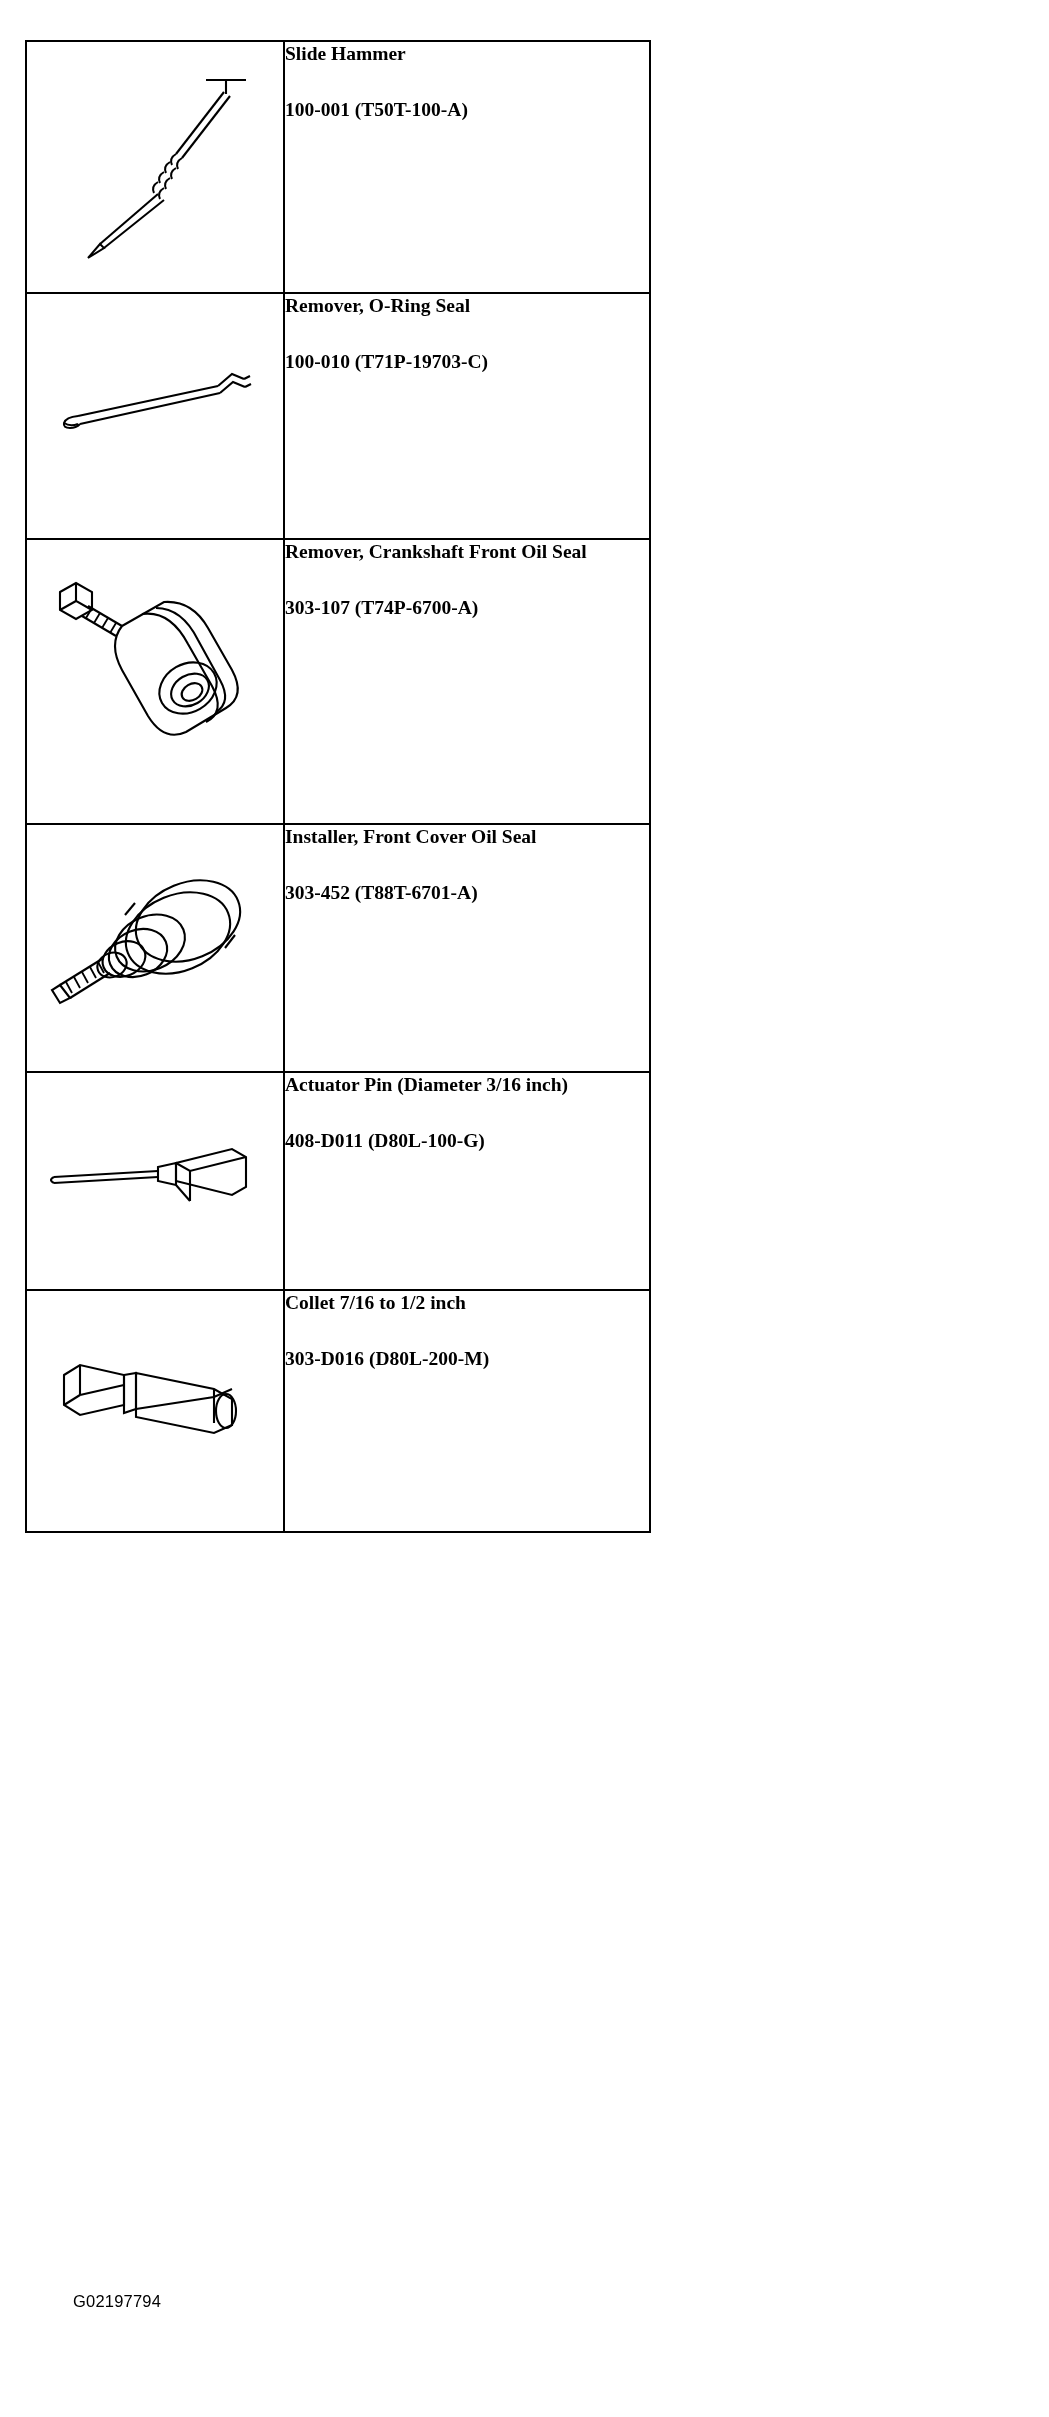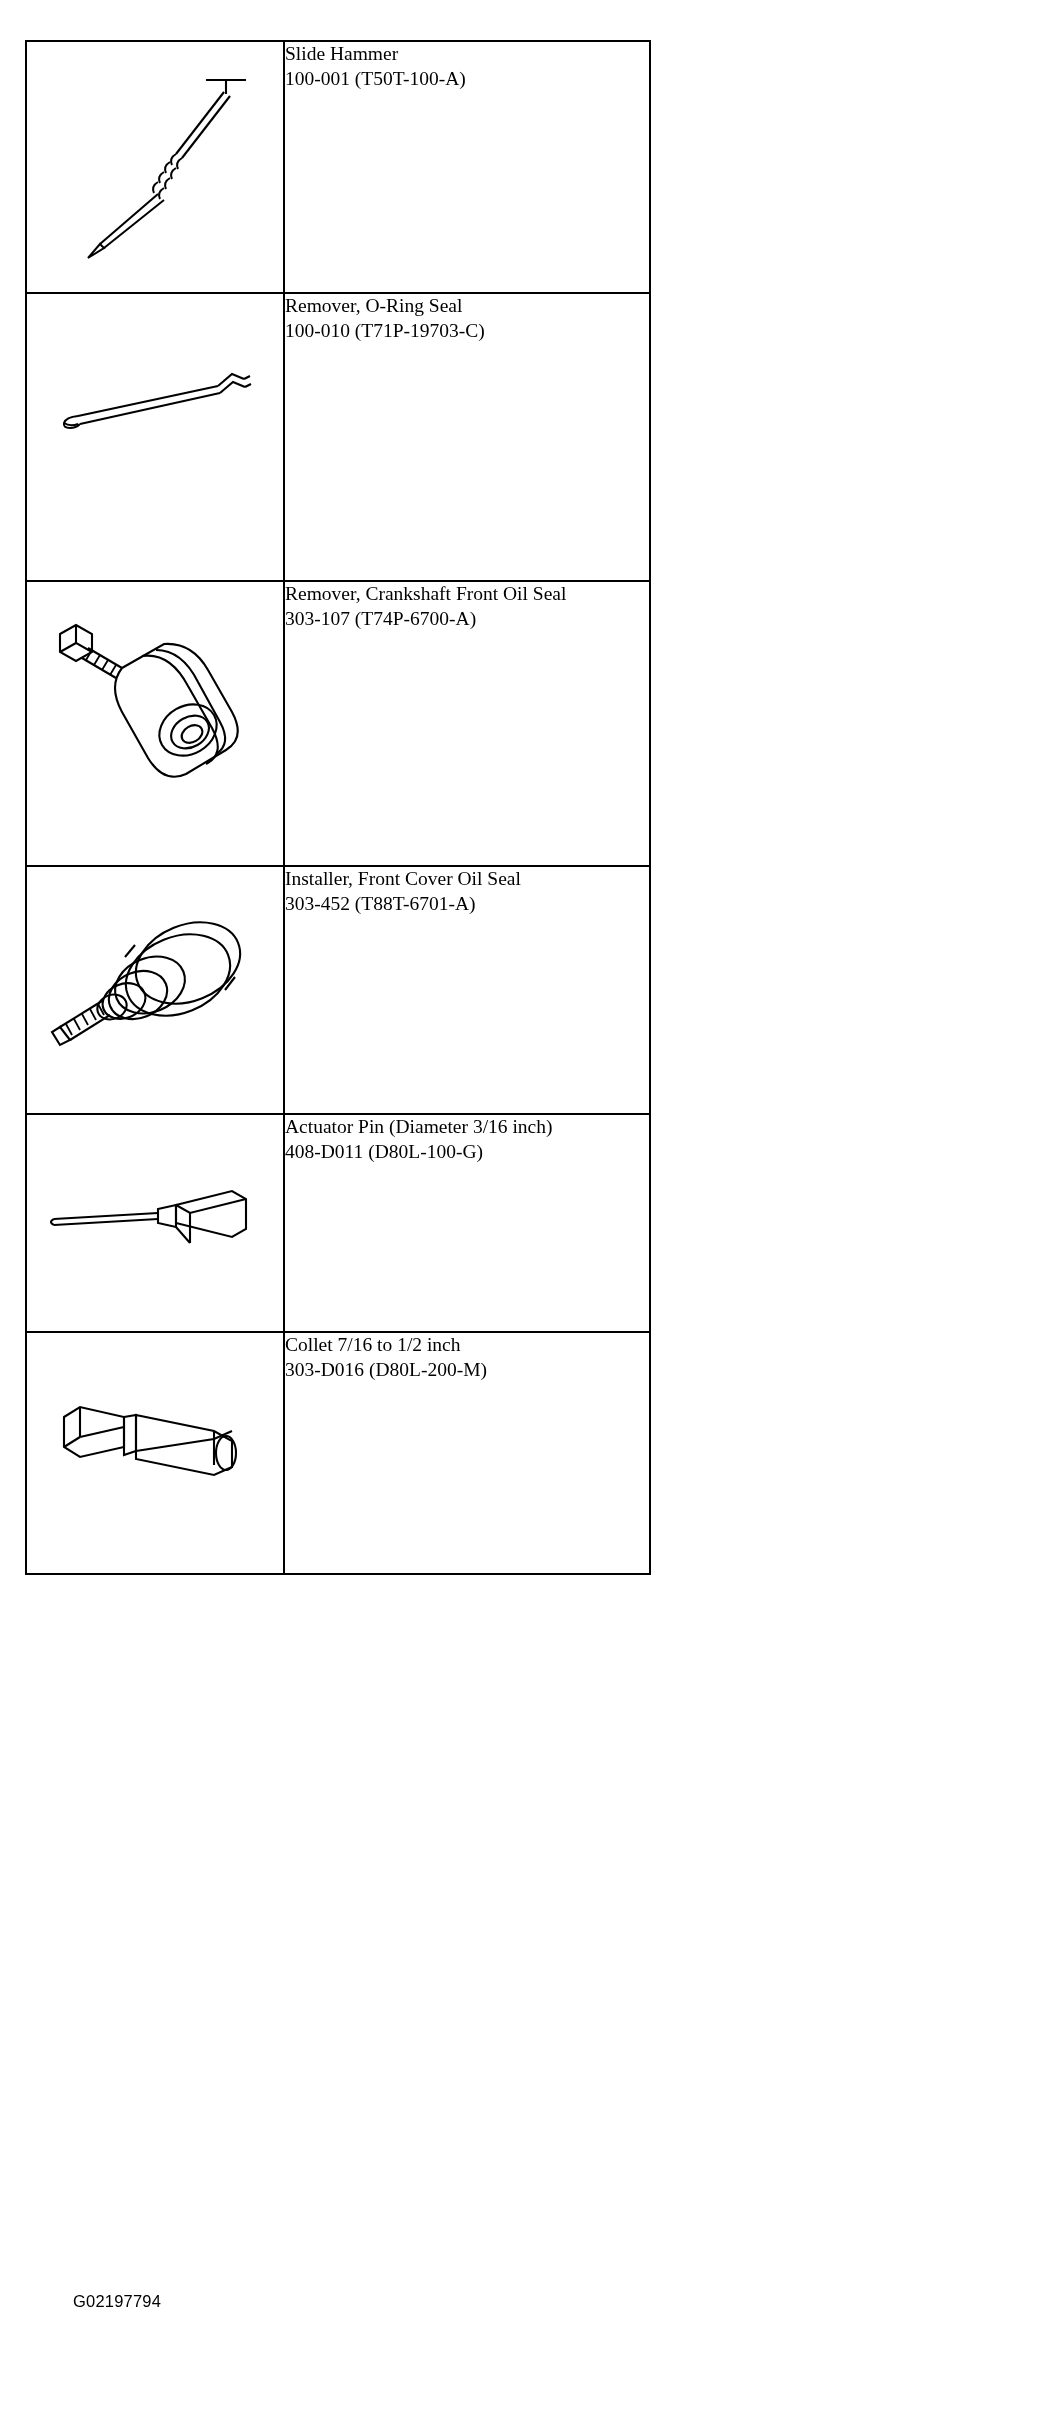--- a/index.html
+++ b/index.html
@@ -47,39 +47,41 @@
     align-items: center;
     justify-content: center;
   }
   .illo-wrap svg {
     display: block;
   }
   .desc-cell {
     padding: 14px 10px 10px 14px;
     font-size: 19.5px;
     line-height: 1.28;
+    font-weight: bold;
   }
   .desc-name {
     display: block;
   }
   .desc-number {
     display: block;
+    margin-top: 31px;
   }
   .figure-id {
     position: absolute;
     left: 25px;
     top: 2292px;
     font-family: "Liberation Sans", sans-serif;
     font-size: 16.5px;
     letter-spacing: 0.2px;
     margin-left: 48px;
   }
   
   .r0 { height: 252px; }
-  .r1 { height: 288px; }
+  .r1 { height: 246px; }
   .r2 { height: 285px; padding-left: 12px; }
   .r3 { height: 248px; }
   .r4 { height: 218px; }
   .r5 { height: 242px; }
 </style>
 </head>
 <body>
 
 <div class="page">
 

